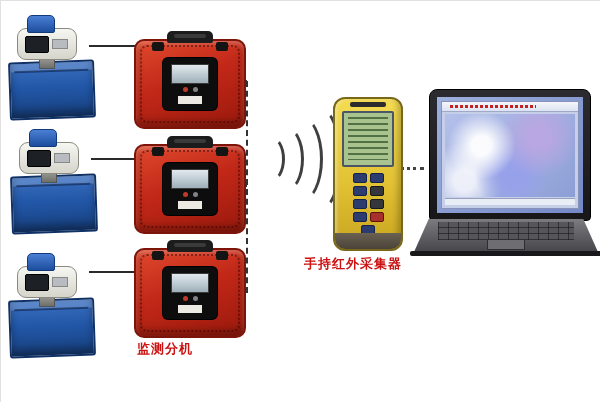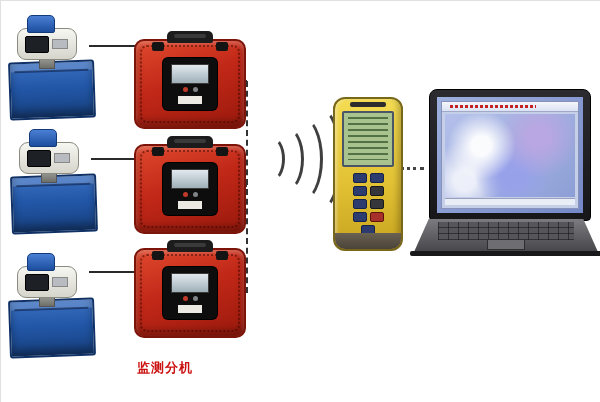--- a/index.html
+++ b/index.html
@@ -112,21 +112,21 @@
   .lap-keys{position:absolute; left:13%; right:13%; top:3px; height:18px; background:
       repeating-linear-gradient(90deg, rgba(20,20,22,.55) 0 1px, transparent 1px 10px),
       repeating-linear-gradient(0deg, rgba(20,20,22,.55) 0 1px, transparent 1px 6px),
       #55555a;}
   .lap-pad{position:absolute; left:50%; bottom:2px; transform:translateX(-50%); width:36px; height:9px; background:#6e6e72; border:1px solid #2e2e30;}
   .lap-edge{position:absolute; left:409px; top:250px; width:192px; height:5px; background:#18181a; border-radius:2px;}
 
   
   .lbl{position:absolute; color:#cc1111; font-weight:bold; font-size:13px; letter-spacing:1px; white-space:nowrap;}
   .lbl-sensor{left:6px; top:364px;}
-  .lbl-unit{left:136px; top:358px;}
+  .lbl-unit{left:136px; top:339px;}
   .lbl-handheld{left:303px; top:254px;}
 </style>
 </head>
 <body>
 
 <div class="canvas">
 
   <div class="sensor-group g1">
     <div class="tank"></div>
     <div class="transmitter">
@@ -243,14 +243,15 @@
       </div>
     </div>
   </div>
   <div class="lap-base">
     <div class="lap-keys"></div>
     <div class="lap-pad"></div>
   </div>
   <div class="lap-edge"></div>
 
   <div class="lbl lbl-unit">监测分机</div>
+  <div class="lbl lbl-handheld">手持红外采集器</div>
 
 </div>
 
 </body></html>

